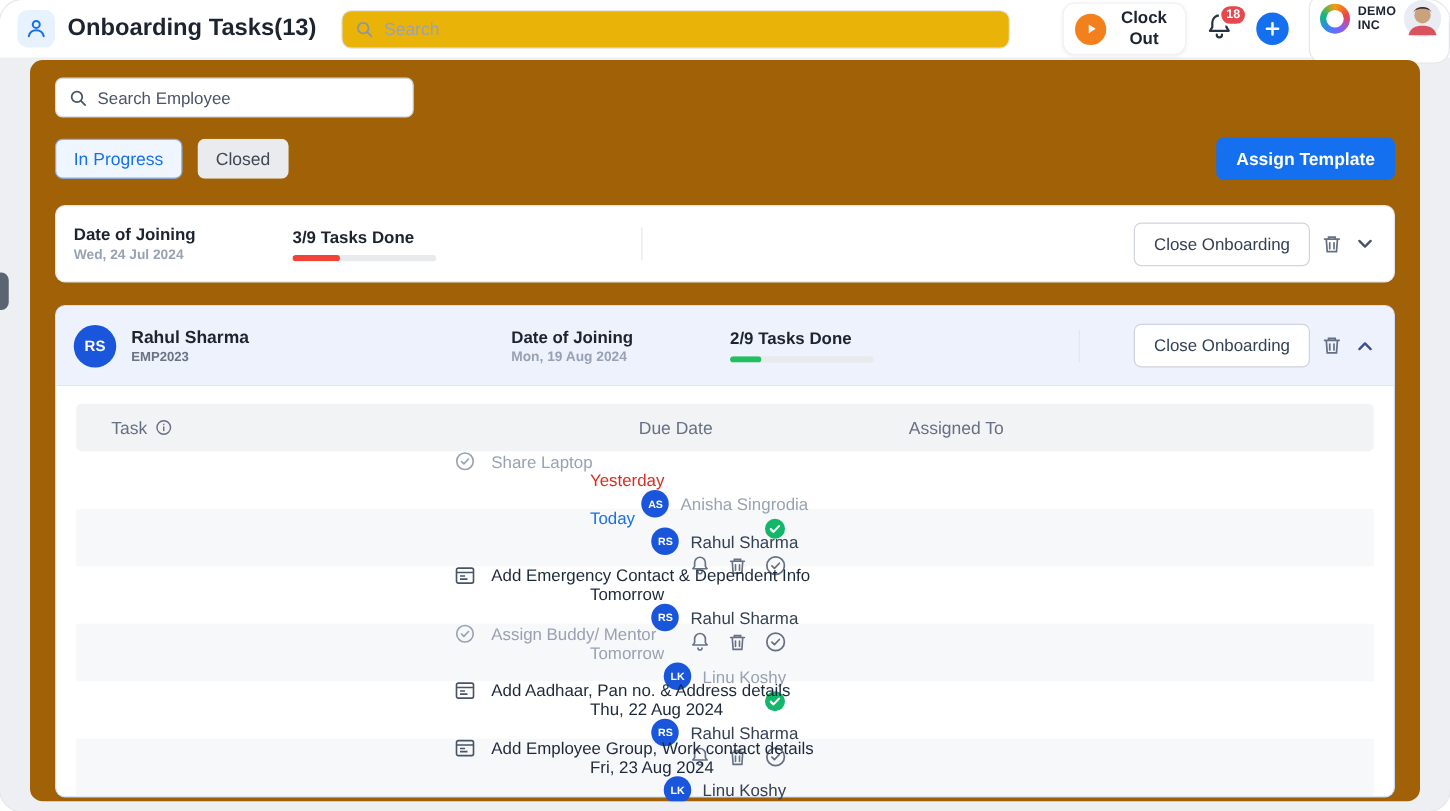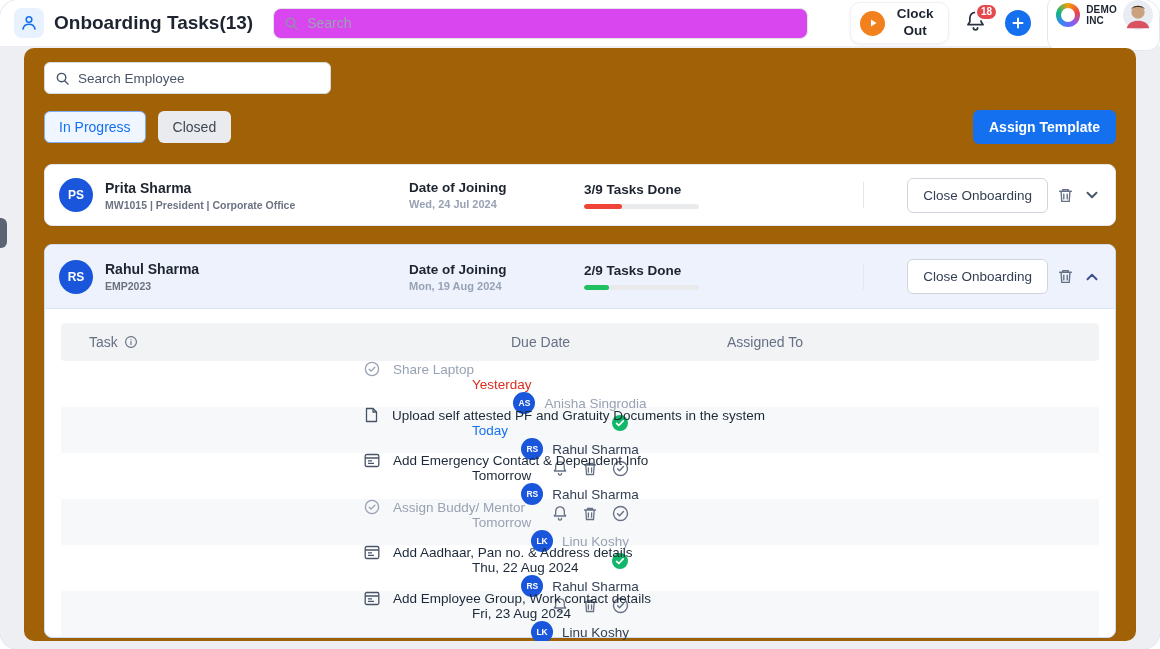--- a/index.html
+++ b/index.html
@@ -4,21 +4,21 @@
 <style>
   * { box-sizing: border-box; margin: 0; padding: 0; }
   html,body { background:#ffffff; }
   body { font-family: "Liberation Sans", sans-serif; color:#1d2939; }
   .app { position:relative; width:1160px; height:649px; background:#edeff2; border-radius:18px; overflow:hidden; box-shadow:0 0 0 1px #e4e7ec; }
 
   
   .topbar { position:relative; height:46px; background:#fff; display:flex; align-items:center; padding:0 14px; gap:10px; }
   .applogo { width:30px; height:30px; border-radius:8px; background:#e8f1fe; display:flex; align-items:center; justify-content:center; flex:0 0 auto; }
   .page-title { font-size:19px; font-weight:700; color:#1d2430; margin-right:10px; white-space:nowrap; }
-  .gsearch { display:flex; align-items:center; gap:8px; width:535px; height:31px; background:#d946ef; border:1px solid #e3e5e8; border-radius:8px; padding:0 10px; }
+  .gsearch { display:flex; align-items:center; gap:8px; width:535px; height:31px; background:#eab308; border:1px solid #e3e5e8; border-radius:8px; padding:0 10px; }
   .gsearch input { flex:1; border:0; outline:0; background:transparent; font-size:14px; color:#1d2430; font-family:inherit; }
   .gsearch input::placeholder { color:#9aa3b2; }
   .top-right { margin-left:auto; display:flex; align-items:center; gap:16px; }
   .clockout { display:flex; align-items:center; gap:9px; background:#fff; border:1px solid #f0f1f4; box-shadow:0 1px 3px rgba(16,24,40,.06); border-radius:10px; padding:3px 12px 3px 9px; cursor:pointer; }
   .playcirc { width:25px; height:25px; border-radius:50%; background:#f2811d; display:flex; align-items:center; justify-content:center; flex:0 0 auto; }
   .clockout .lbl { width:42px; font-size:13.5px; font-weight:600; color:#1d2430; line-height:1.25; text-align:center; }
   .bellwrap { position:relative; width:24px; height:26px; cursor:pointer; }
   .badge { position:absolute; top:-7px; right:-9px; background:#e5484d; color:#fff; font-size:10px; font-weight:700; padding:2px 4px; border-radius:9px; border:2px solid #fff; line-height:1; }
   .addbtn { width:26px; height:26px; border-radius:50%; background:#1570ef; border:0; color:#fff; display:flex; align-items:center; justify-content:center; cursor:pointer; flex:0 0 auto; }
   .company { display:flex; align-items:center; gap:6px; background:#fff; border:1px solid #e4e7ec; border-radius:12px; padding:4px 6px 20px 8px; margin-right:-14px; cursor:pointer; }
@@ -154,27 +154,20 @@
     </div>
 
     <div class="filterrow">
       <div class="tab active">In Progress</div>
       <div class="tab inactive">Closed</div>
       <button class="assign-btn">Assign Template</button>
     </div>
 
     <div class="empcard">
       <div class="emphead">
-        <div class="empid">
-          <span class="avatar">PS</span>
-          <span>
-            <div class="empname">Prita Sharma</div>
-            <div class="empmeta">MW1015 | President | Corporate Office</div>
-          </span>
-        </div>
         <div class="dojcol">
           <div class="dojlabel">Date of Joining</div>
           <div class="dojval">Wed, 24 Jul 2024</div>
         </div>
         <div class="progcol">
           <div class="proglabel">3/9 Tasks Done</div>
           <div class="progtrack">
               <div class="progfill" style="width: 33%; background: rgb(240, 68, 56);"></div>
             </div>
         </div>
@@ -263,29 +256,20 @@
             <span>
               <svg width="18" height="18" viewBox="0 0 18 18">
                   <circle cx="9" cy="9" r="8" fill="#12b76a"></circle>
                   <path d="M5.6 9.3l2.2 2.2 4.4-4.6" fill="none" stroke="#fff" stroke-width="1.7" stroke-linecap="round" stroke-linejoin="round"></path>
                 </svg>
             </span>
           </div>
         </div>
 
         <div class="trow alt">
-          <div class="c-task">
-            <span class="ticon">
-              <svg width="15" height="16" viewBox="0 0 14 16" fill="none" stroke="currentColor" stroke-width="1.3" stroke-linejoin="round">
-                  <path d="M2 1.5h6.5L12 5v9.5H2z"></path>
-                  <path d="M8.5 1.5V5H12"></path>
-                </svg>
-            </span>
-            <span class="ttitle">Upload self attested PF and Gratuity Documents in the system</span>
-          </div>
           <div class="c-due"><span class="due-txt" style="color: rgb(21, 112, 239);">Today</span></div>
           <div class="c-assigned">
             <span class="mini-avatar">RS</span>
             <span class="aname">Rahul Sharma</span>
           </div>
           <div class="c-actions">
             <button class="iconbtn">
                 <svg width="16" height="17" viewBox="0 0 16 17" fill="none" stroke="currentColor" stroke-width="1.3" stroke-linejoin="round">
                   <path d="M8 1.8A4.3 4.3 0 0 0 3.7 6.1v3L2.3 11h11.4l-1.4-1.9v-3A4.3 4.3 0 0 0 8 1.8z"></path>
                   <path d="M6.4 13.4a1.6 1.6 0 0 0 3.2 0" stroke-linecap="round"></path>

